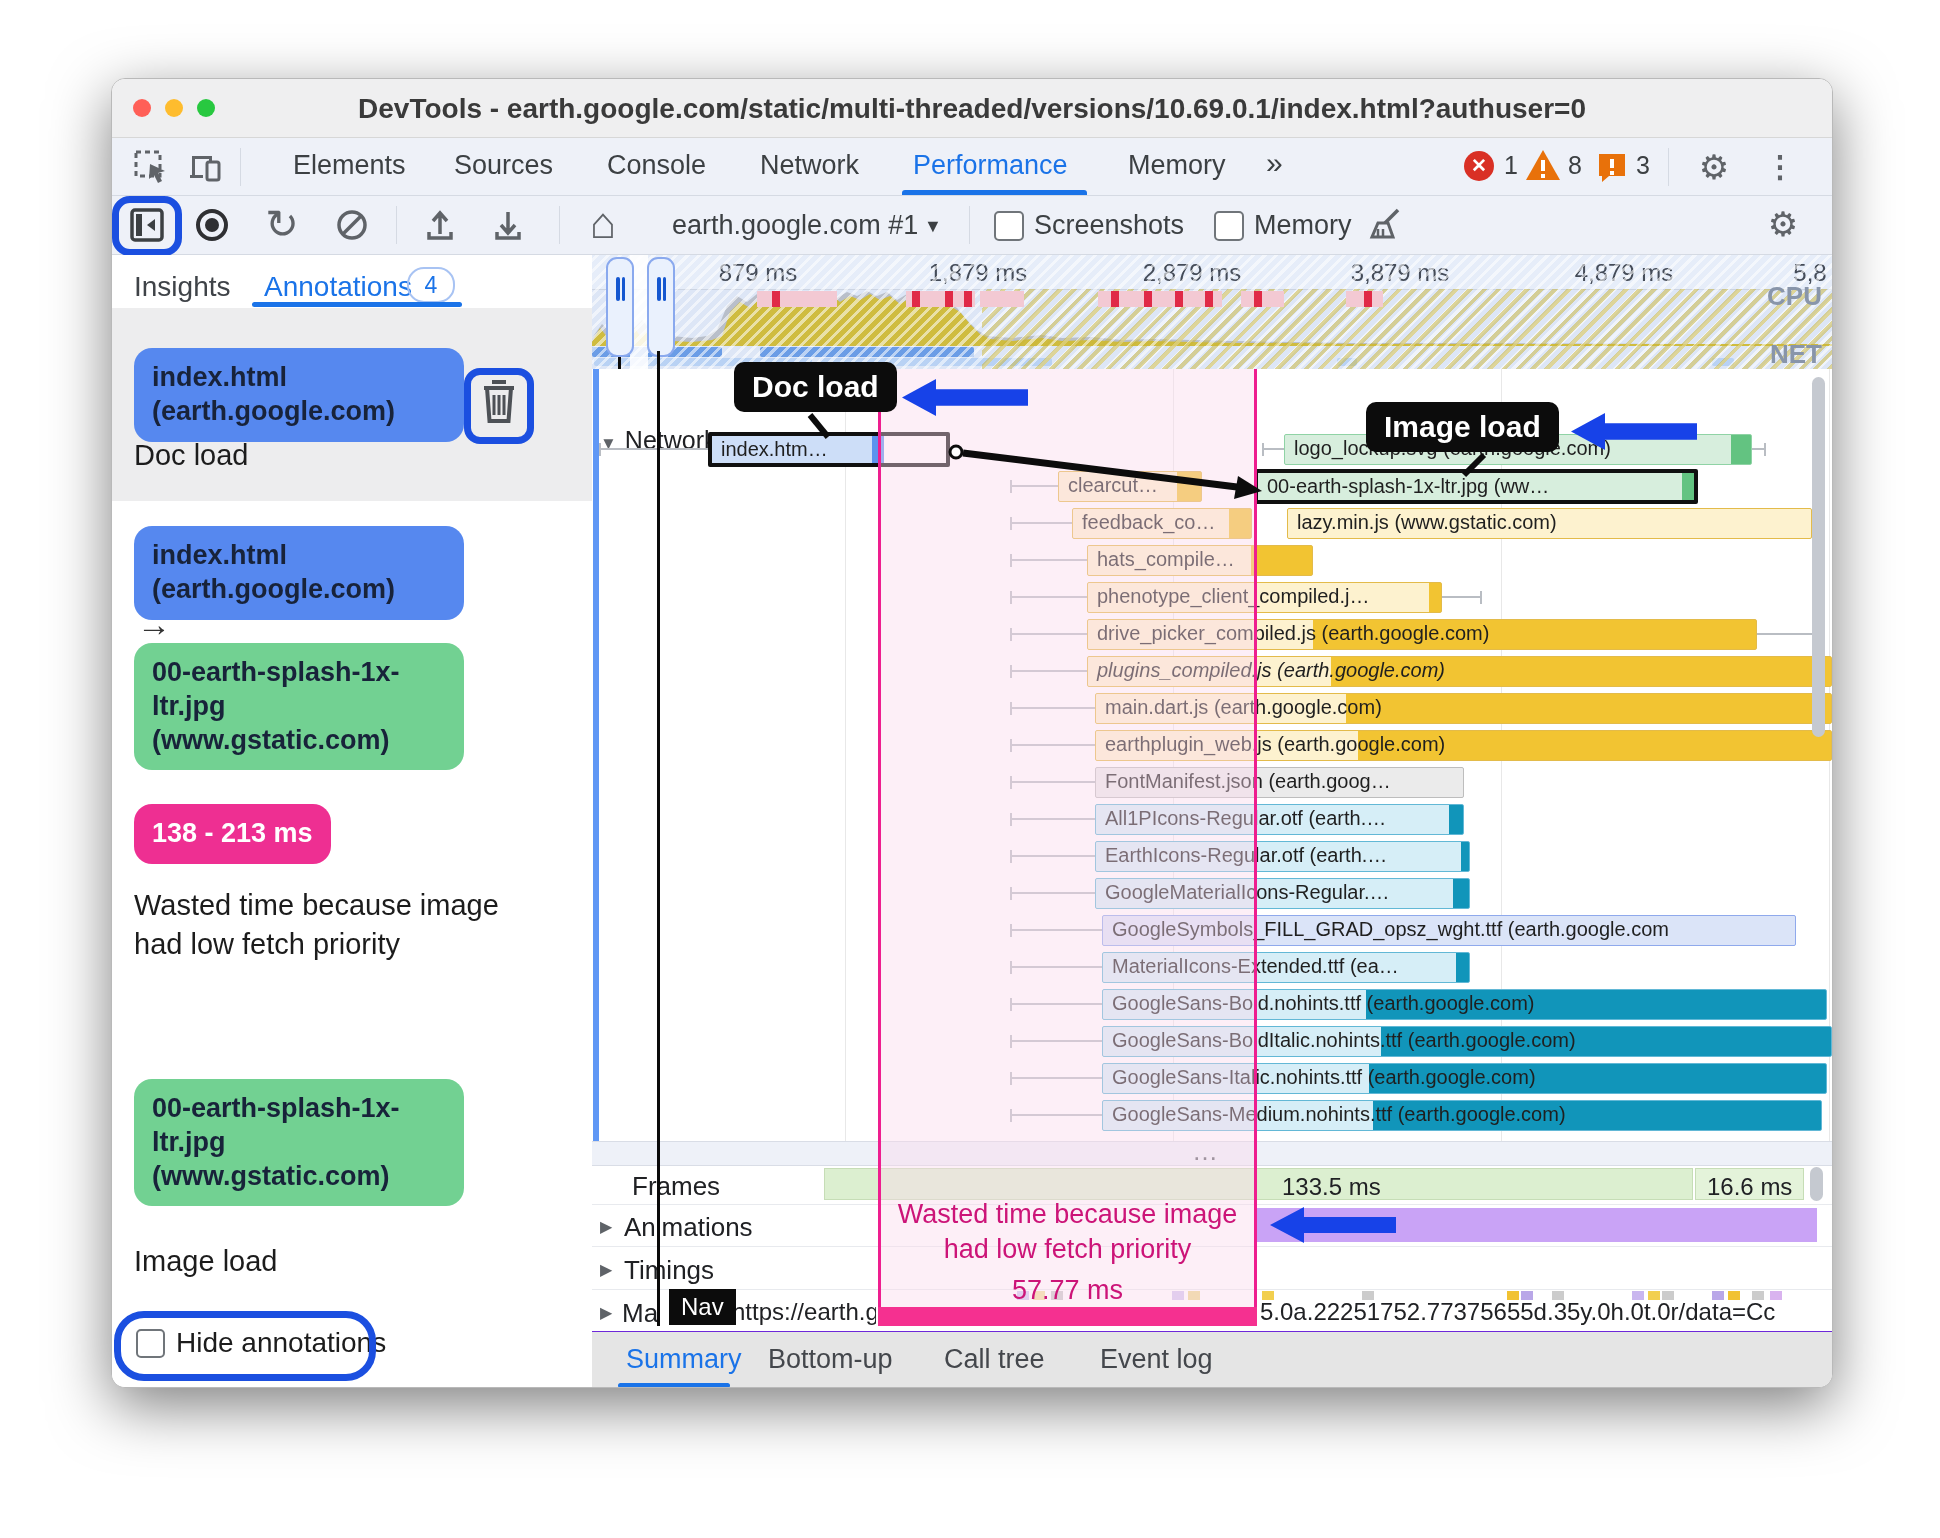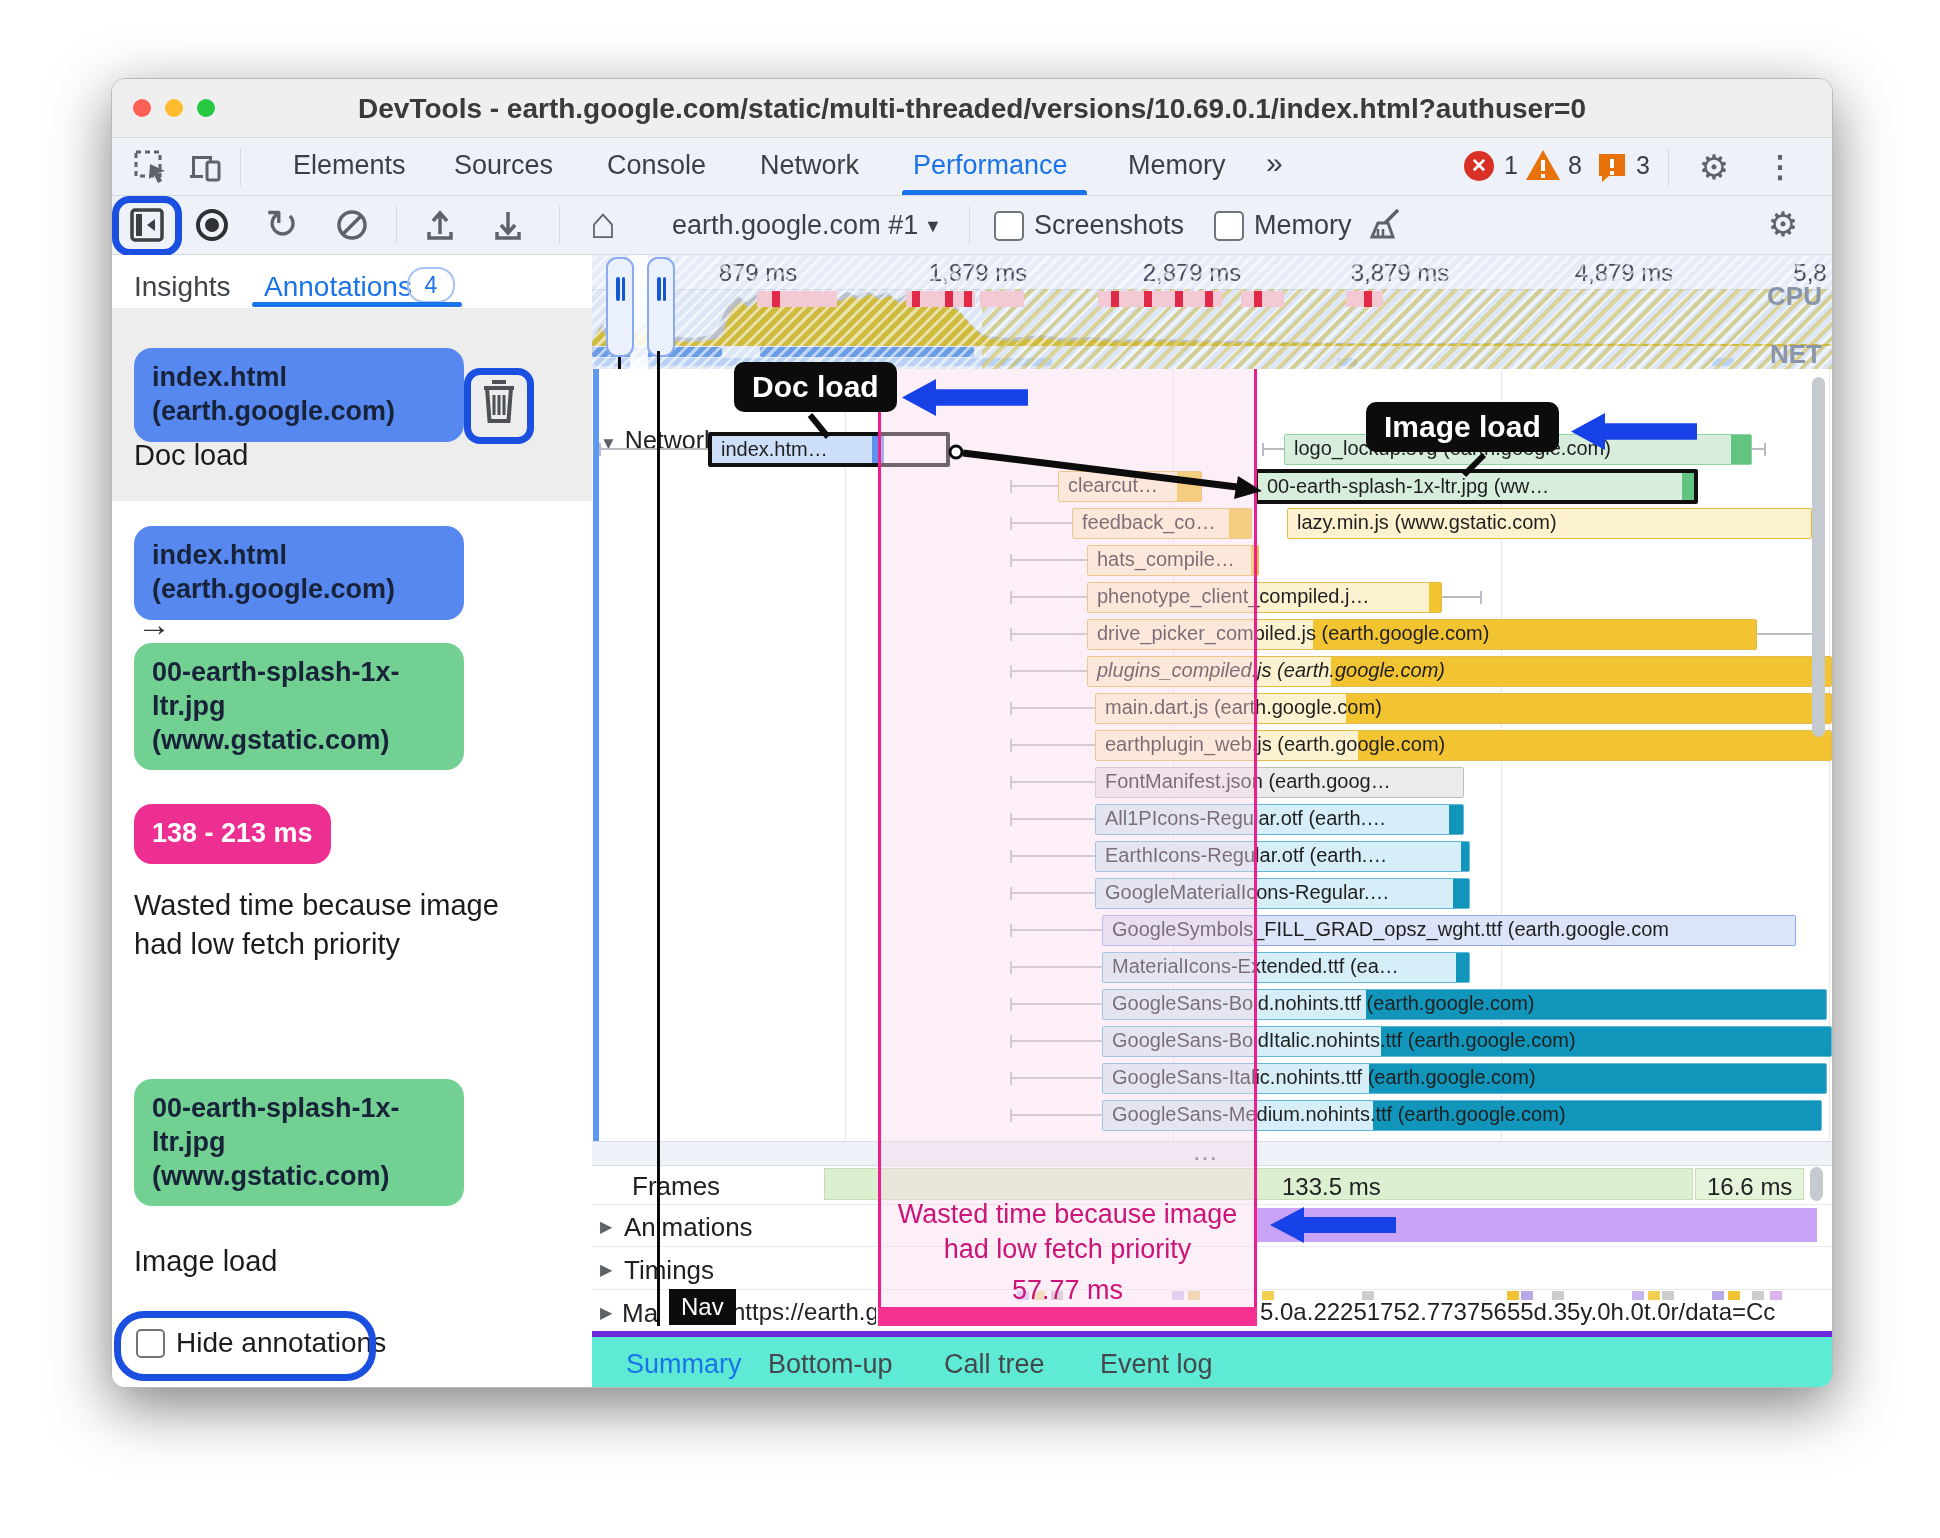--- a/index.html
+++ b/index.html
@@ -81,21 +81,21 @@
   .thumb{position:absolute;background:#c5c9d0;border-radius:7px;z-index:4;}
   
   #tracks{position:absolute;left:480px;top:1062px;width:1240px;height:190px;background:#fff;}
   #dots-strip{position:absolute;left:0;top:0;width:100%;height:23px;background:#eef1f8;border-top:1px solid #d9dde6;border-bottom:1px solid #d9dde6;}
   .trackrow{position:absolute;left:0;width:100%;border-bottom:1px solid #e8eaee;}
   .tracklab{position:absolute;font-size:26px;color:#202124;}
   .tri2{position:absolute;font-size:16px;color:#5f6368;}
   .fseg{position:absolute;height:32px;box-sizing:border-box;}
   .ftime{position:absolute;font-size:24px;color:#202124;}
   
-  #bottomtabs{position:absolute;left:480px;top:1252px;width:1240px;height:56px;background:#5eead4;border-top:6px solid #6d28d9;}
+  #bottomtabs{position:absolute;left:480px;top:1252px;width:1240px;height:56px;background:#e5e5e5;border-top:1px solid #6d28d9;}
   .btab{position:absolute;top:12px;font-size:27px;color:#44474c;}
   .btab.active{color:#1a73e8;}
   #sum-underline{position:absolute;left:26px;top:51px;width:112px;height:5px;background:#1a73e8;border-radius:3px;}
   svg{display:block;}
 </style>
 </head>
 <body>
 
 <div id="win">
 
@@ -331,21 +331,21 @@
       <div class="whisk" style="left: 418px; width: 48px; top: 116px;"></div>
       <div class="wtick" style="left: 418px; top: 111px;"></div>
       <div class="bar" style="left: 466px; width: 144px; top: 102px; background: linear-gradient(to right, rgb(253, 242, 207) 0px, rgb(253, 242, 207) 118px, rgb(242, 196, 50) 118px); border: 1.5px solid rgb(227, 187, 74);">clearcut…</div>
       <div class="bar" style="left: 662px; width: 444px; top: 102px; background: linear-gradient(to right, rgb(215, 238, 221) 0px, rgb(215, 238, 221) 424px, rgb(99, 195, 129) 424px); border: 4px solid rgb(16, 16, 16); z-index: 3; height: 35px; margin-top: -2px;">00-earth-splash-1x-ltr.jpg (ww…</div>
       <div class="whisk" style="left: 418px; width: 62px; top: 153px;"></div>
       <div class="wtick" style="left: 418px; top: 148px;"></div>
       <div class="bar" style="left: 480px; width: 180px; top: 139px; background: linear-gradient(to right, rgb(253, 242, 207) 0px, rgb(253, 242, 207) 156px, rgb(242, 196, 50) 156px); border: 1.5px solid rgb(227, 187, 74);">feedback_co…</div>
       <div class="bar" style="left: 695px; width: 525px; top: 139px; background: rgb(253, 242, 207); border: 1.5px solid rgb(227, 187, 74);">lazy.min.js (www.gstatic.com)</div>
       <div class="whisk" style="left: 418px; width: 77px; top: 190px;"></div>
       <div class="wtick" style="left: 418px; top: 185px;"></div>
-      <div class="bar" style="left: 495px; width: 172px; top: 176px; background: linear-gradient(to right, rgb(253, 242, 207) 0px, rgb(253, 242, 207) 163px, rgb(242, 196, 50) 163px); border: 1.5px solid rgb(227, 187, 74);">hats_compile…</div>
+      <div class="bar" style="left: 495px; width: 226px; top: 176px; background: linear-gradient(to right, rgb(253, 242, 207) 0px, rgb(253, 242, 207) 163px, rgb(242, 196, 50) 163px); border: 1.5px solid rgb(227, 187, 74);">hats_compile…</div>
       <div class="whisk" style="left: 418px; width: 77px; top: 227px;"></div>
       <div class="wtick" style="left: 418px; top: 222px;"></div>
       <div class="whisk" style="left: 850px; width: 38px; top: 227px;"></div>
       <div class="wtick" style="left: 888px; top: 222px;"></div>
       <div class="bar" style="left: 495px; width: 355px; top: 213px; background: linear-gradient(to right, rgb(253, 242, 207) 0px, rgb(253, 242, 207) 341px, rgb(242, 196, 50) 341px); border: 1.5px solid rgb(227, 187, 74);">phenotype_client_compiled.j…</div>
       <div class="whisk" style="left: 418px; width: 77px; top: 264px;"></div>
       <div class="wtick" style="left: 418px; top: 259px;"></div>
       <div class="whisk" style="left: 1165px; width: 55px; top: 264px;"></div>
       <div class="wtick" style="left: 1220px; top: 259px;"></div>
       <div class="bar" style="left: 495px; width: 670px; top: 250px; background: linear-gradient(to right, rgb(253, 242, 207) 0px, rgb(253, 242, 207) 225px, rgb(242, 196, 50) 225px); border: 1.5px solid rgb(227, 187, 74);">drive_picker_compiled.js (earth.google.com)</div>

